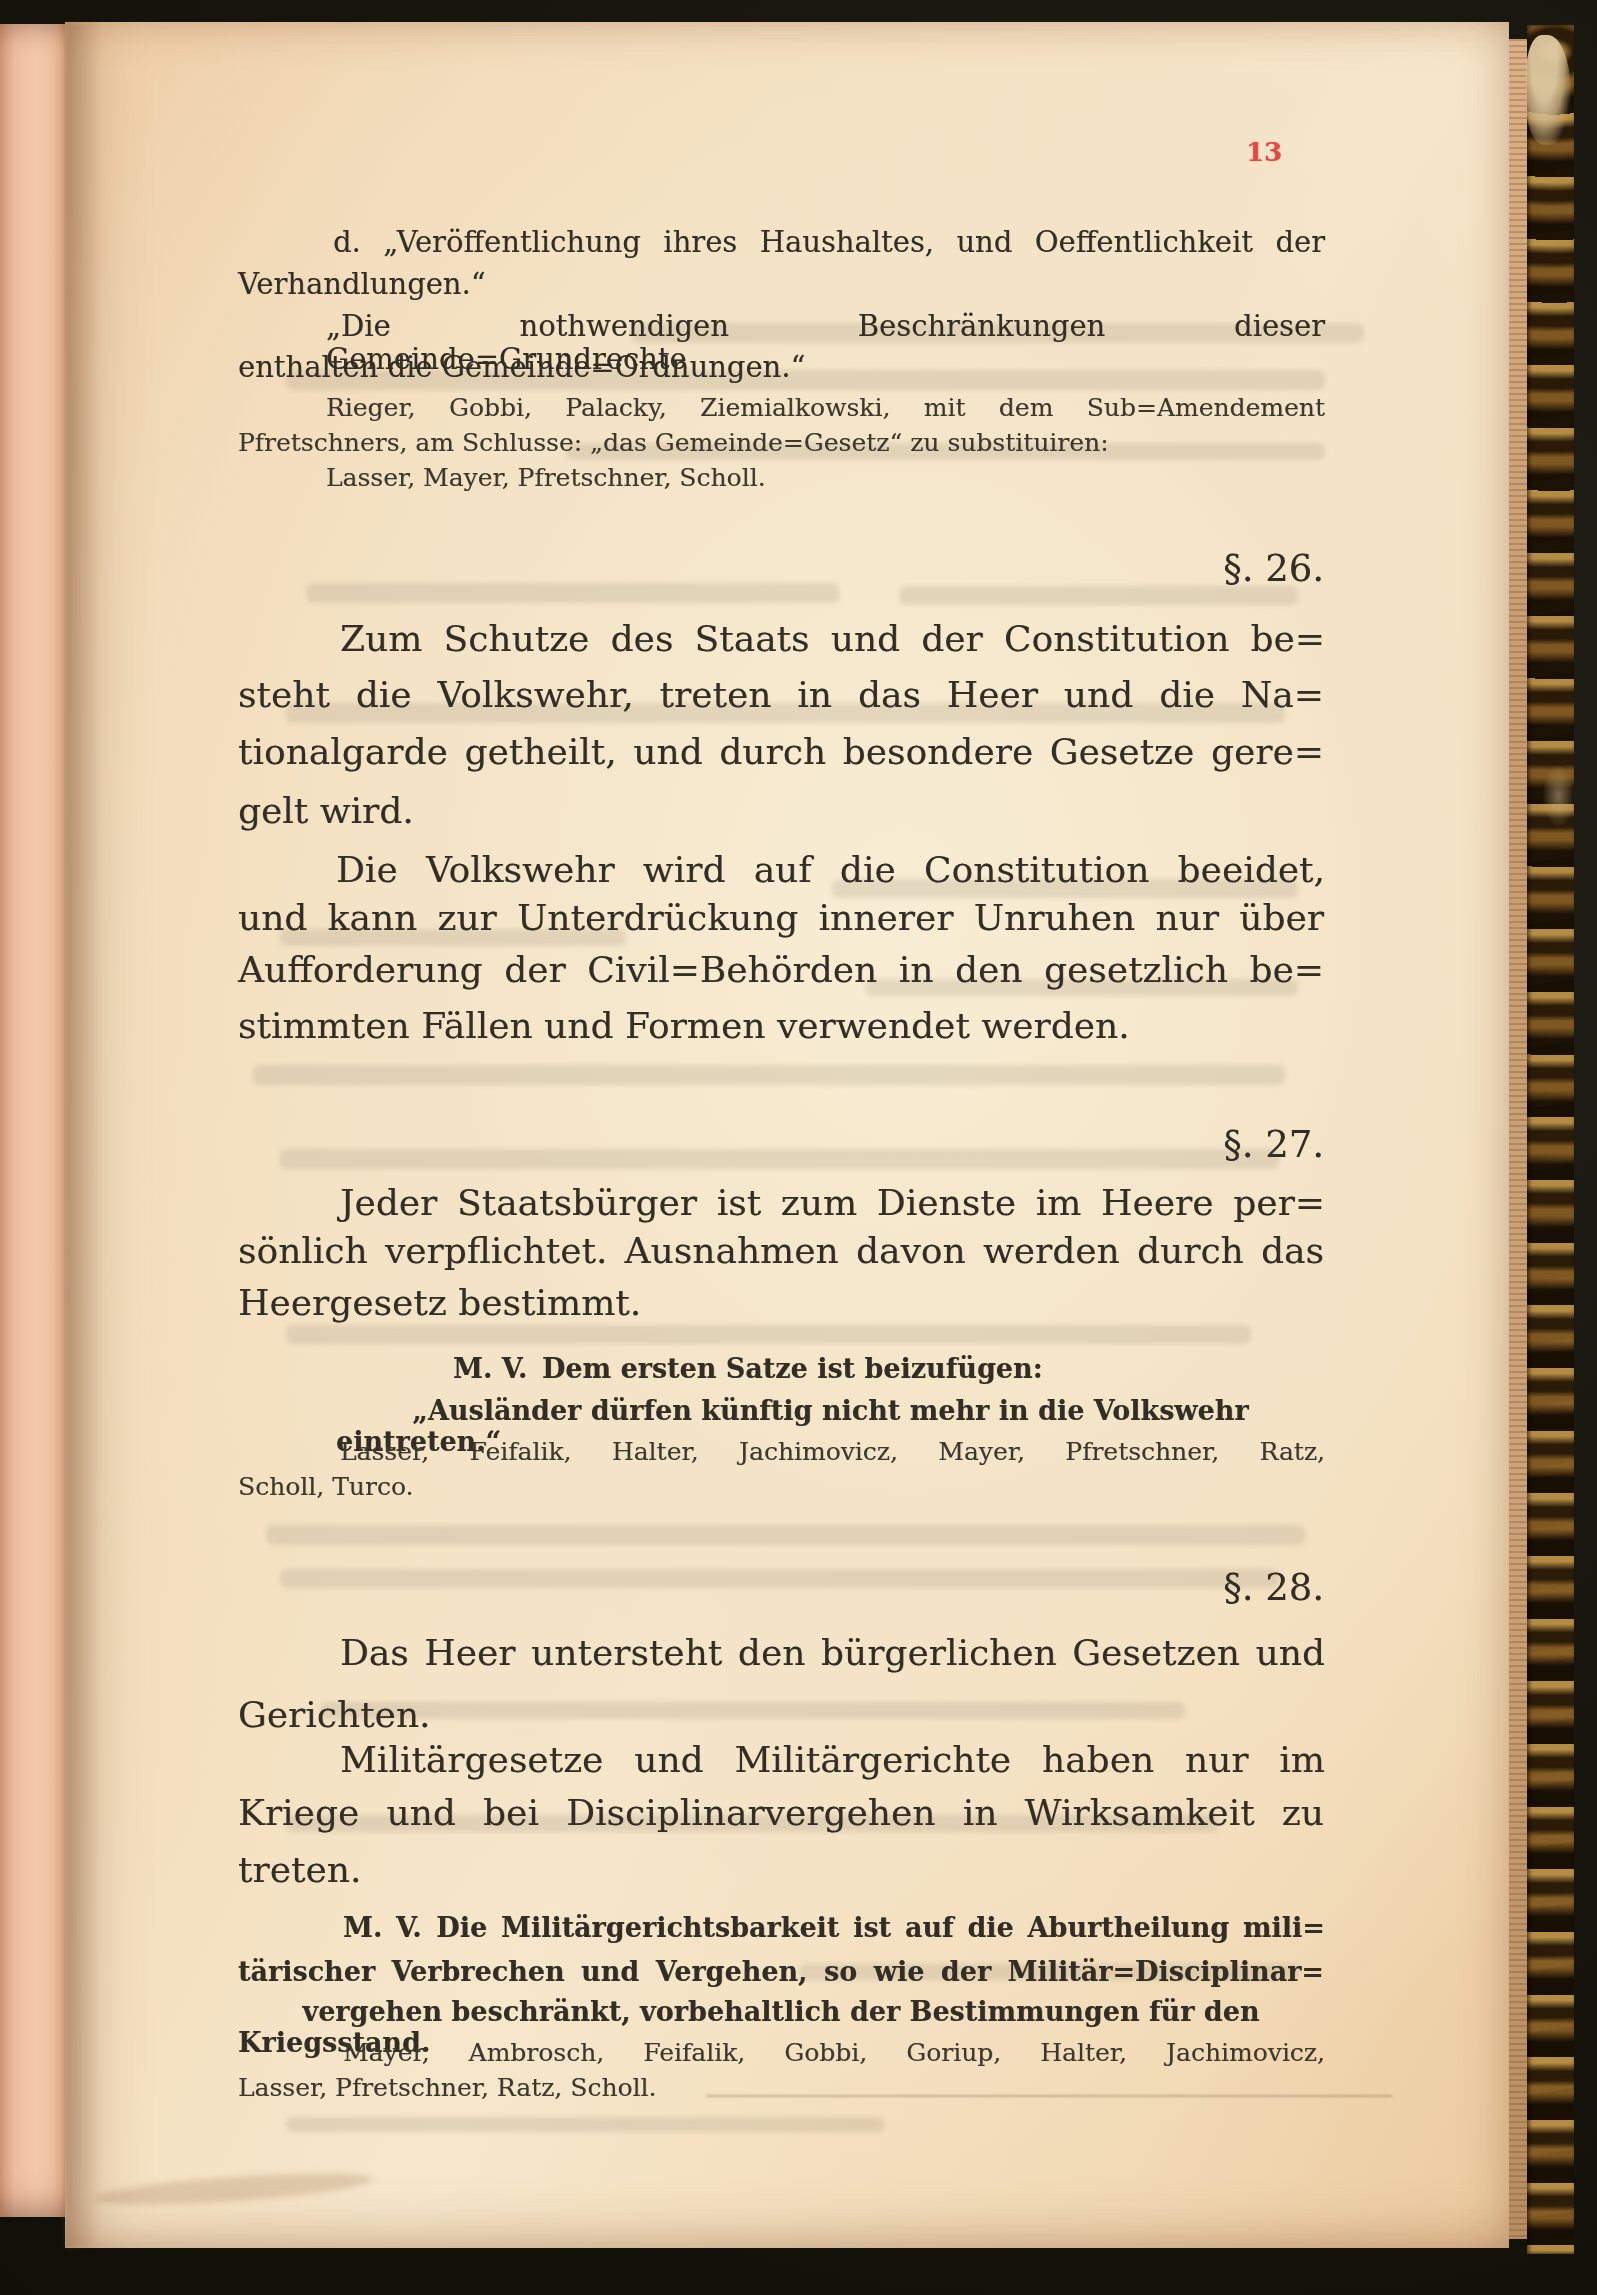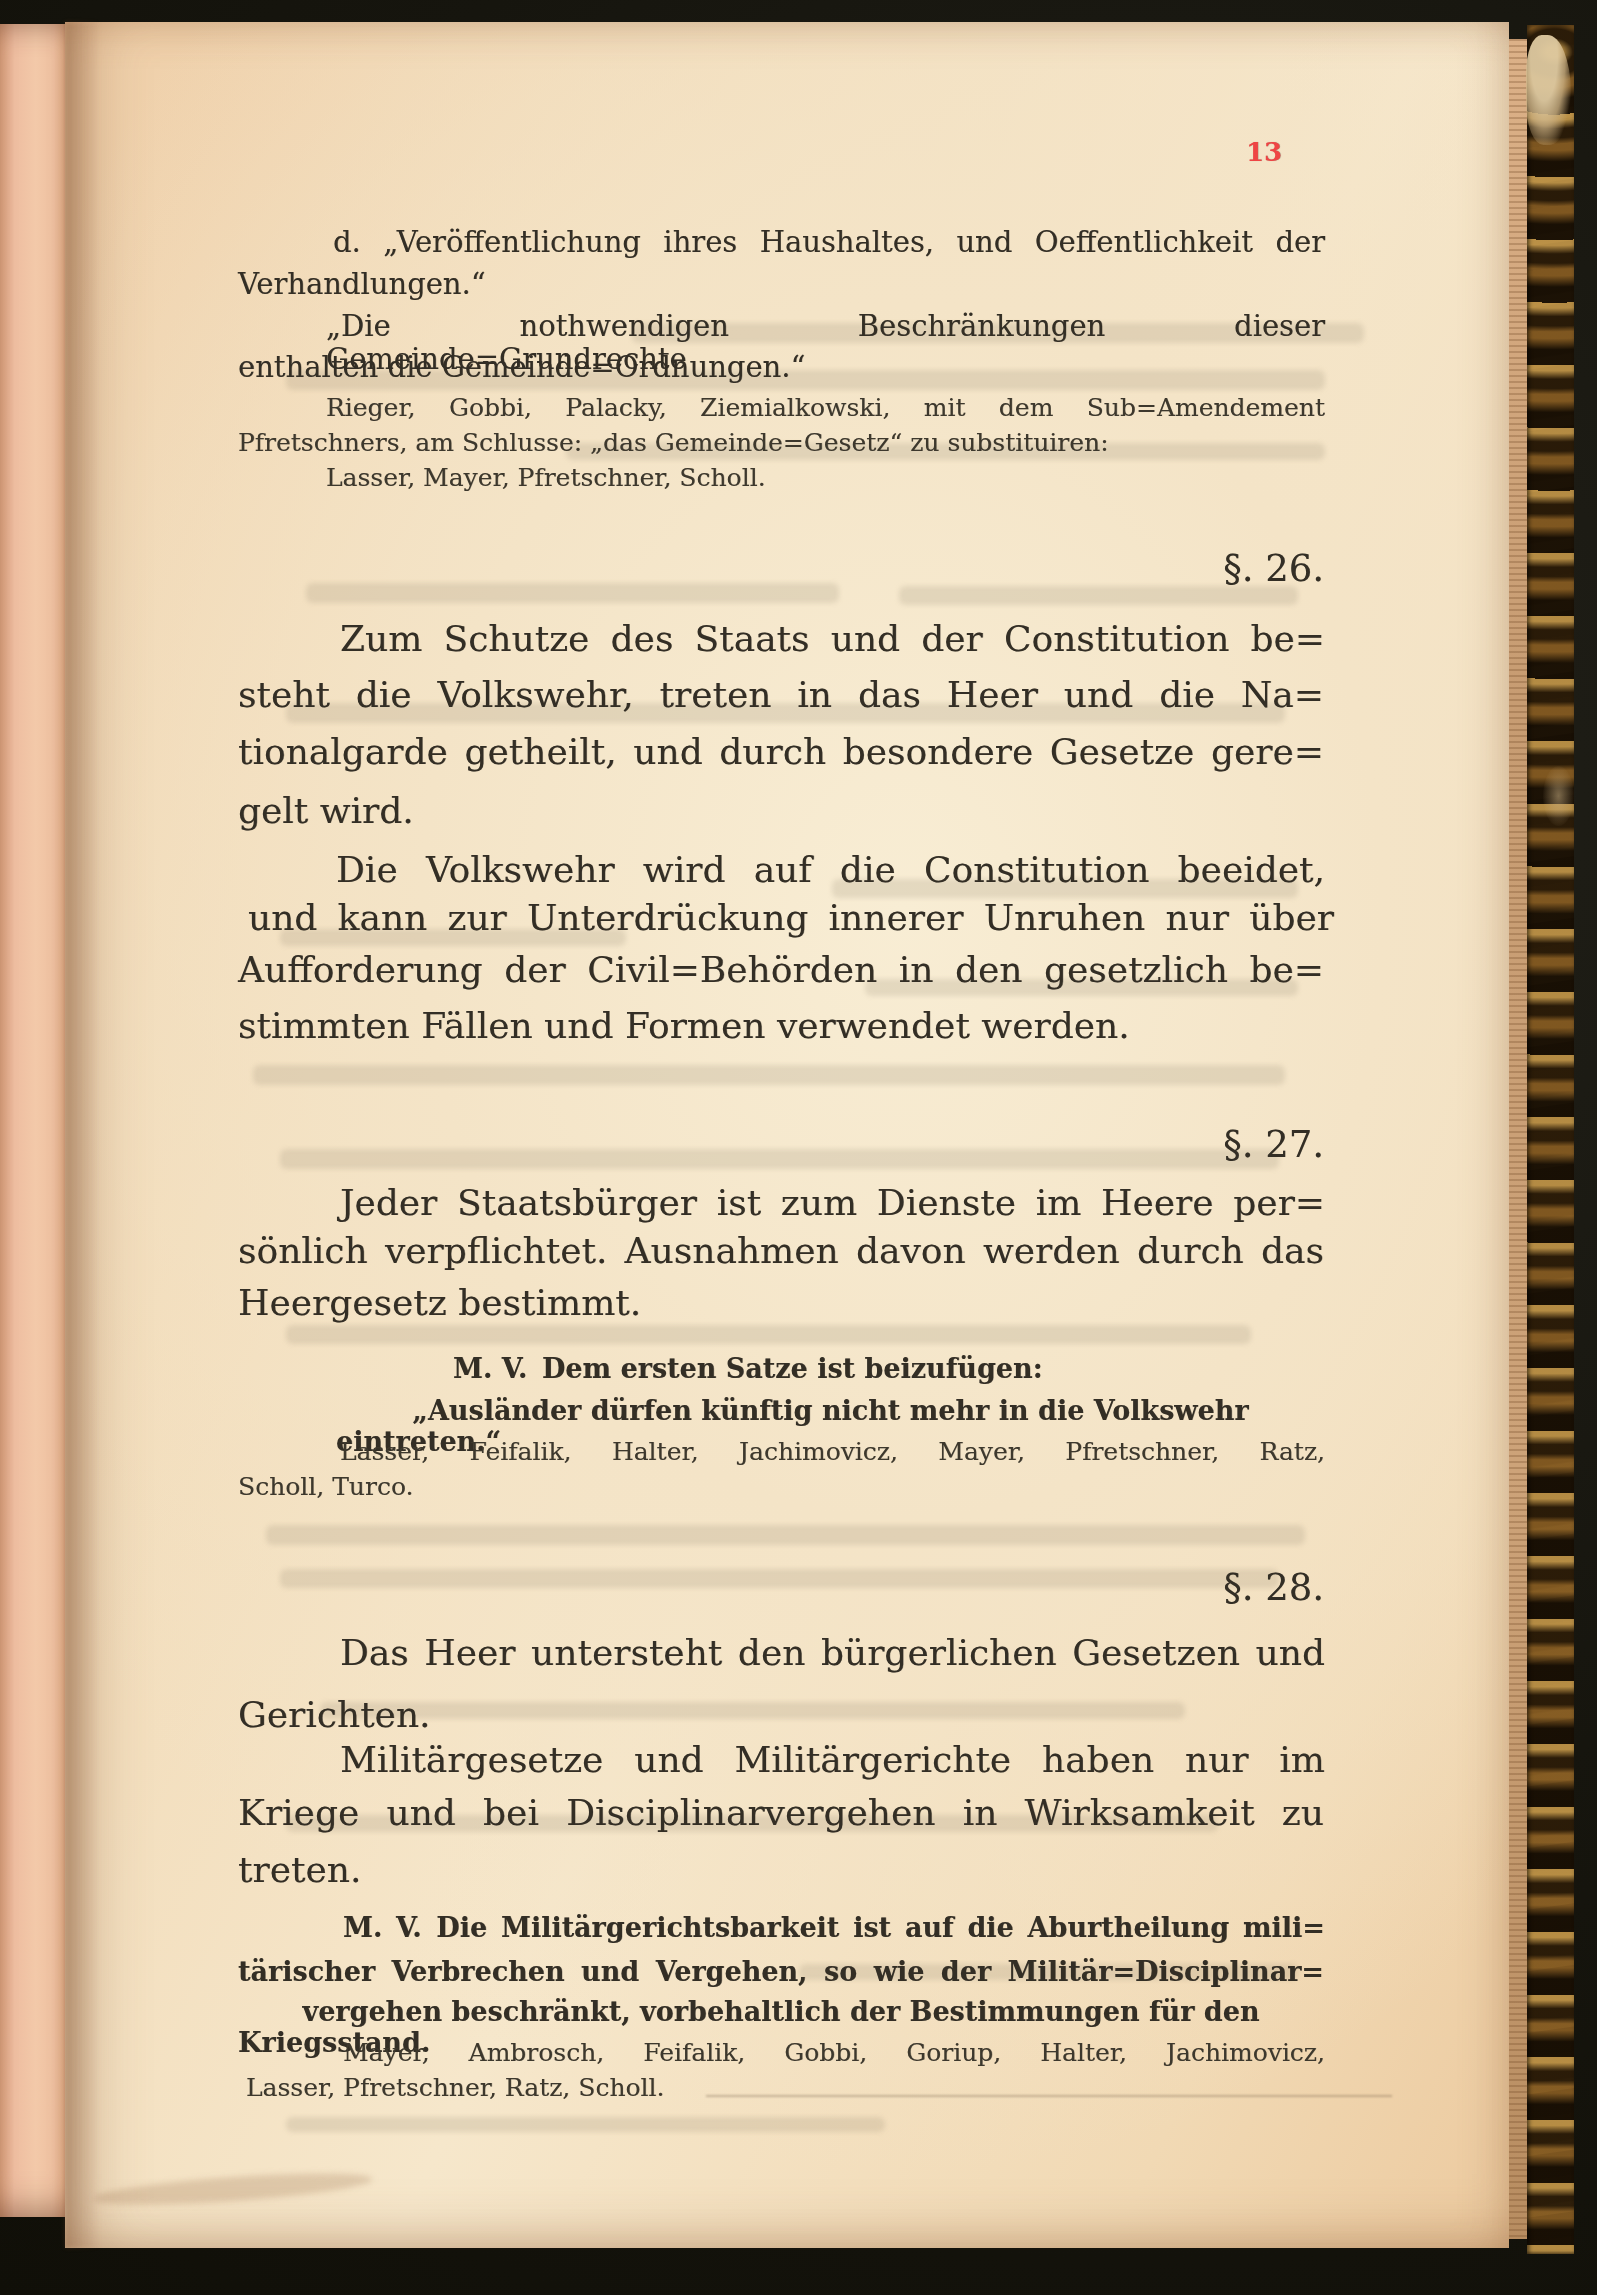--- a/index.html
+++ b/index.html
@@ -125,21 +125,21 @@
 <div class="line t-small just" style="left:326px;top:394px;width:999px">Rieger, Gobbi, Palacky, Ziemialkowski, mit dem Sub=Amendement</div>
 <div class="line t-small" style="left:238px;top:429px">Pfretschners, am Schlusse: „das Gemeinde=Gesetz“ zu substituiren:</div>
 <div class="line t-small" style="left:326px;top:464px">Lasser, Mayer, Pfretschner, Scholl.</div>
 
 <div class="line t-head" style="left:238px;top:548px;width:1086px">§. 26.</div>
 <div class="line t-main just" style="left:340px;top:618px;width:985px">Zum Schutze des Staats und der Constitution be=</div>
 <div class="line t-main just" style="left:238px;top:674px;width:1086px">steht die Volkswehr, treten in das Heer und die Na=</div>
 <div class="line t-main just" style="left:238px;top:731px;width:1086px">tionalgarde getheilt, und durch besondere Gesetze gere=</div>
 <div class="line t-main" style="left:238px;top:790px">gelt wird.</div>
 <div class="line t-main just" style="left:336px;top:849px;width:989px">Die Volkswehr wird auf die Constitution beeidet,</div>
-<div class="line t-main just" style="left:248px;top:897px;width:1086px">und kann zur Unterdrückung innerer Unruhen nur über</div>
+<div class="line t-main just" style="left:238px;top:897px;width:1086px">und kann zur Unterdrückung innerer Unruhen nur über</div>
 <div class="line t-main just" style="left:238px;top:949px;width:1086px">Aufforderung der Civil=Behörden in den gesetzlich be=</div>
 <div class="line t-main" style="left:238px;top:1005px">stimmten Fällen und Formen verwendet werden.</div>
 
 <div class="line t-head" style="left:238px;top:1124px;width:1086px">§. 27.</div>
 <div class="line t-main just" style="left:340px;top:1182px;width:985px">Jeder Staatsbürger ist zum Dienste im Heere per=</div>
 <div class="line t-main just" style="left:238px;top:1230px;width:1086px">sönlich verpflichtet. Ausnahmen davon werden durch das</div>
 <div class="line t-main" style="left:238px;top:1282px">Heergesetz bestimmt.</div>
 
 <div class="line t-note" style="left:453px;top:1353px">
   <span class="mv">M. V.</span><span>Dem ersten Satze ist beizufügen:</span>
@@ -154,14 +154,14 @@
 <div class="line t-main just" style="left:340px;top:1739px;width:985px">Militärgesetze und Militärgerichte haben nur im</div>
 <div class="line t-main just" style="left:238px;top:1792px;width:1086px">Kriege und bei Disciplinarvergehen in Wirksamkeit zu</div>
 <div class="line t-main" style="left:238px;top:1849px">treten.</div>
 
 <div class="line t-note just" style="left:343px;top:1912px;width:982px">
   <span class="mv">M. V.</span><span>Die Militärgerichtsbarkeit ist auf die Aburtheilung mili=</span>
 </div>
 <div class="line t-note just" style="left:238px;top:1956px;width:1086px">tärischer Verbrechen und Vergehen, so wie der Militär=Disciplinar=</div>
 <div class="line t-note just" style="left:238px;top:1996px;width:1086px">vergehen beschränkt, vorbehaltlich der Bestimmungen für den Kriegsstand.</div>
 <div class="line t-small just" style="left:343px;top:2039px;width:982px">Mayer, Ambrosch, Feifalik, Gobbi, Goriup, Halter, Jachimovicz,</div>
-<div class="line t-small" style="left:246px;top:2074px">Lasser, Pfretschner, Ratz, Scholl.</div>
+<div class="line t-small" style="left:238px;top:2074px">Lasser, Pfretschner, Ratz, Scholl.</div>
 
 
 </body></html>

